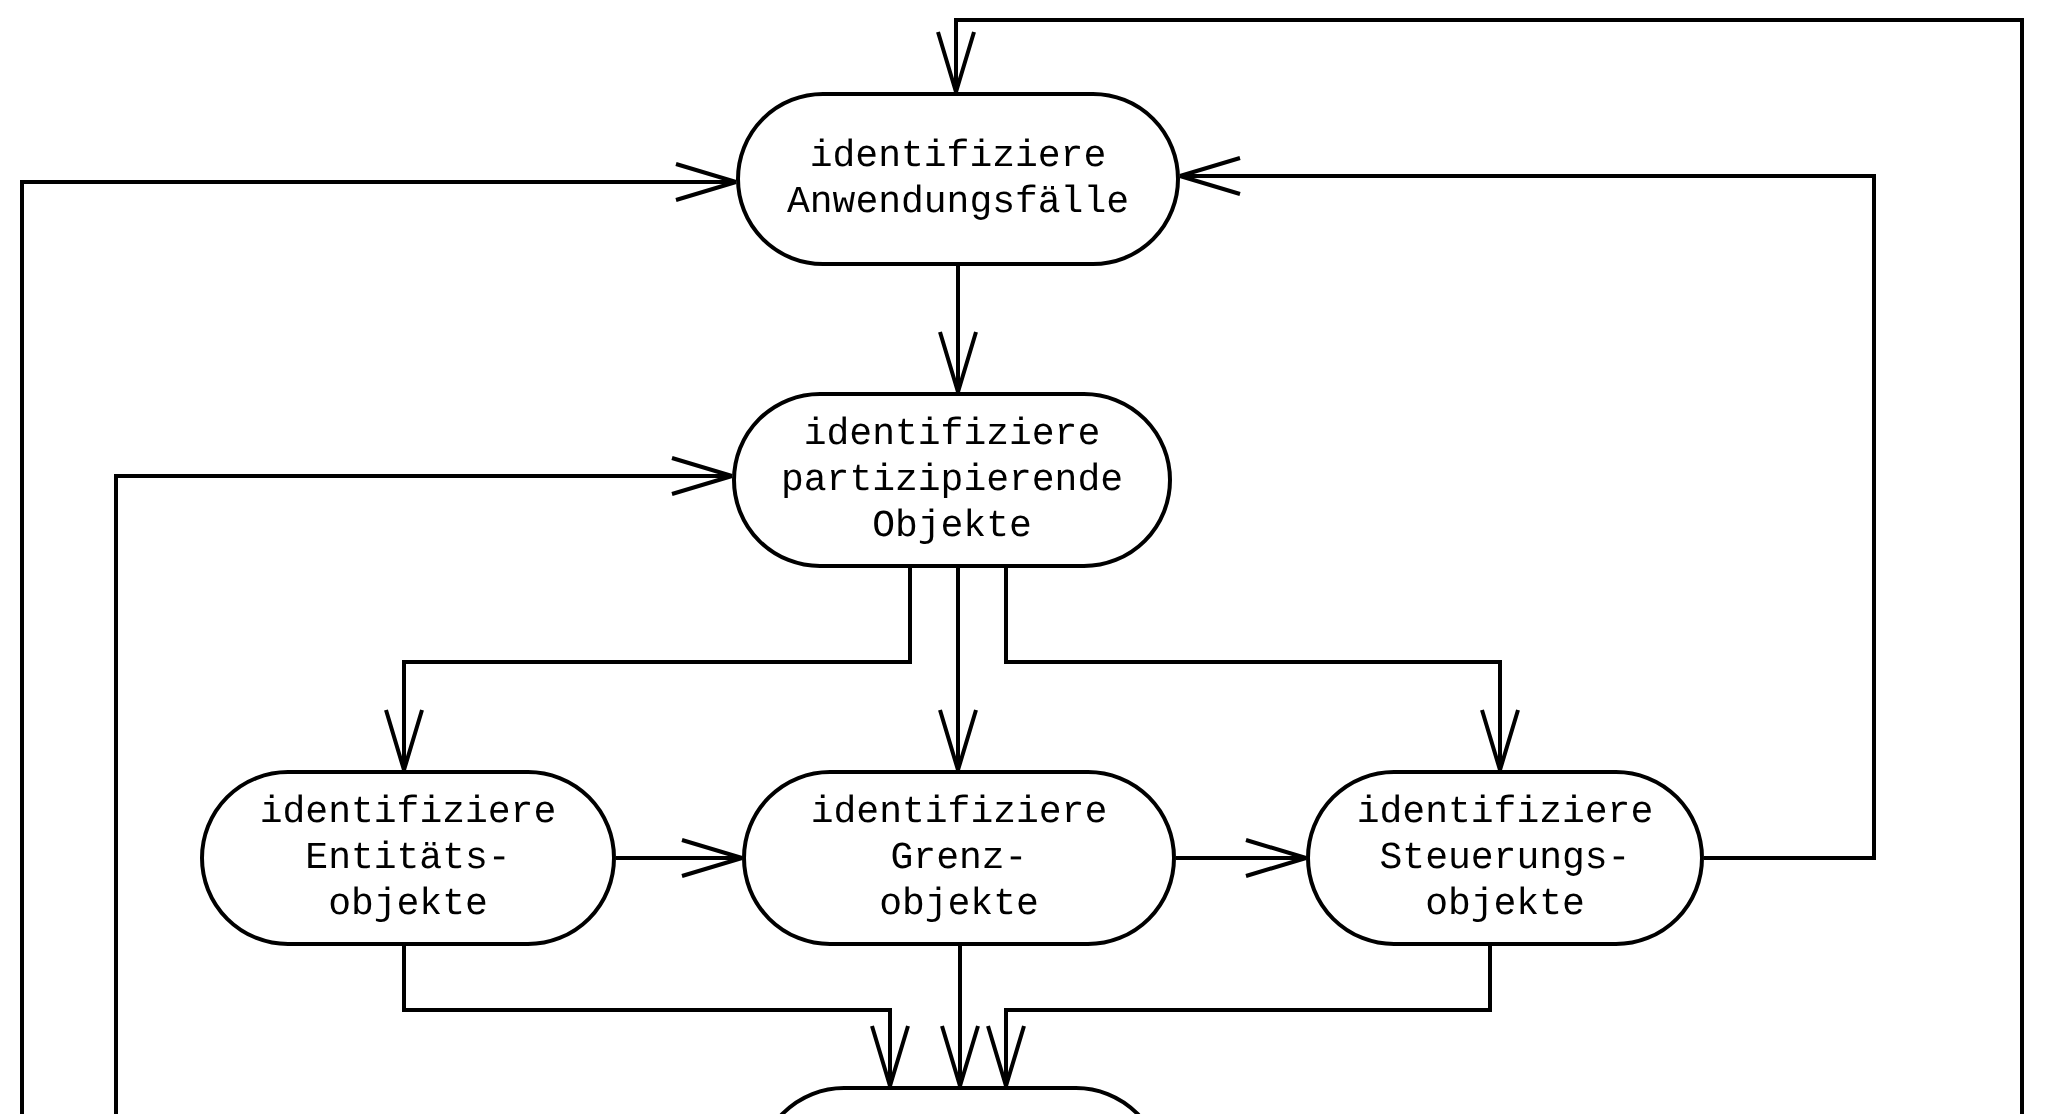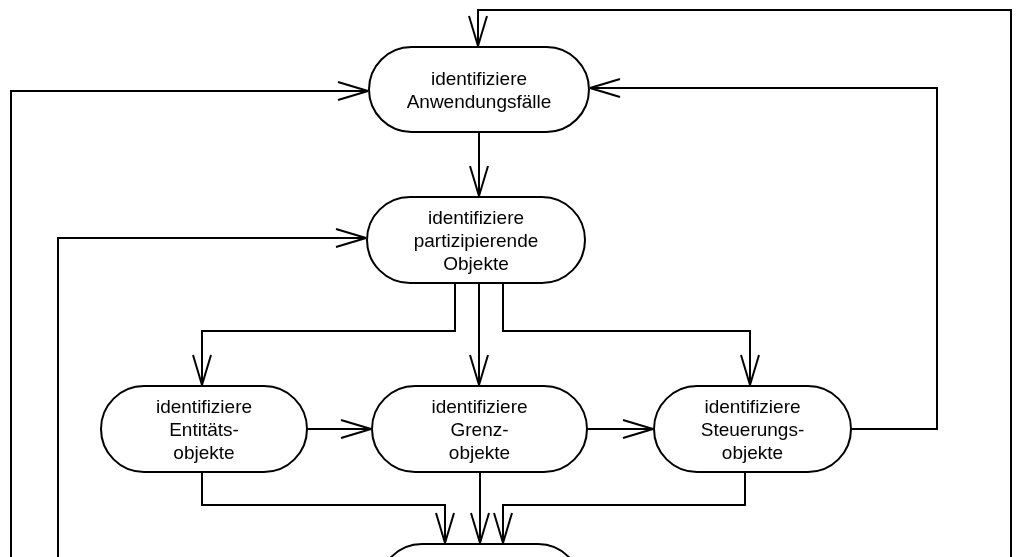--- a/index.html
+++ b/index.html
@@ -6,21 +6,21 @@
     margin: 0;
     padding: 0;
     background: #ffffff;
   }
   .canvas {
     position: relative;
     width: 1024px;
     height: 557px;
     background: #ffffff;
     overflow: hidden;
-    font-family: Liberation Sans, sans-serif;
+    font-family: Liberation Mono, monospace;
   }
   .edges {
     position: absolute;
     left: 0;
     top: 0;
     width: 1024px;
     height: 557px;
   }
   .edges path {
     fill: none;

